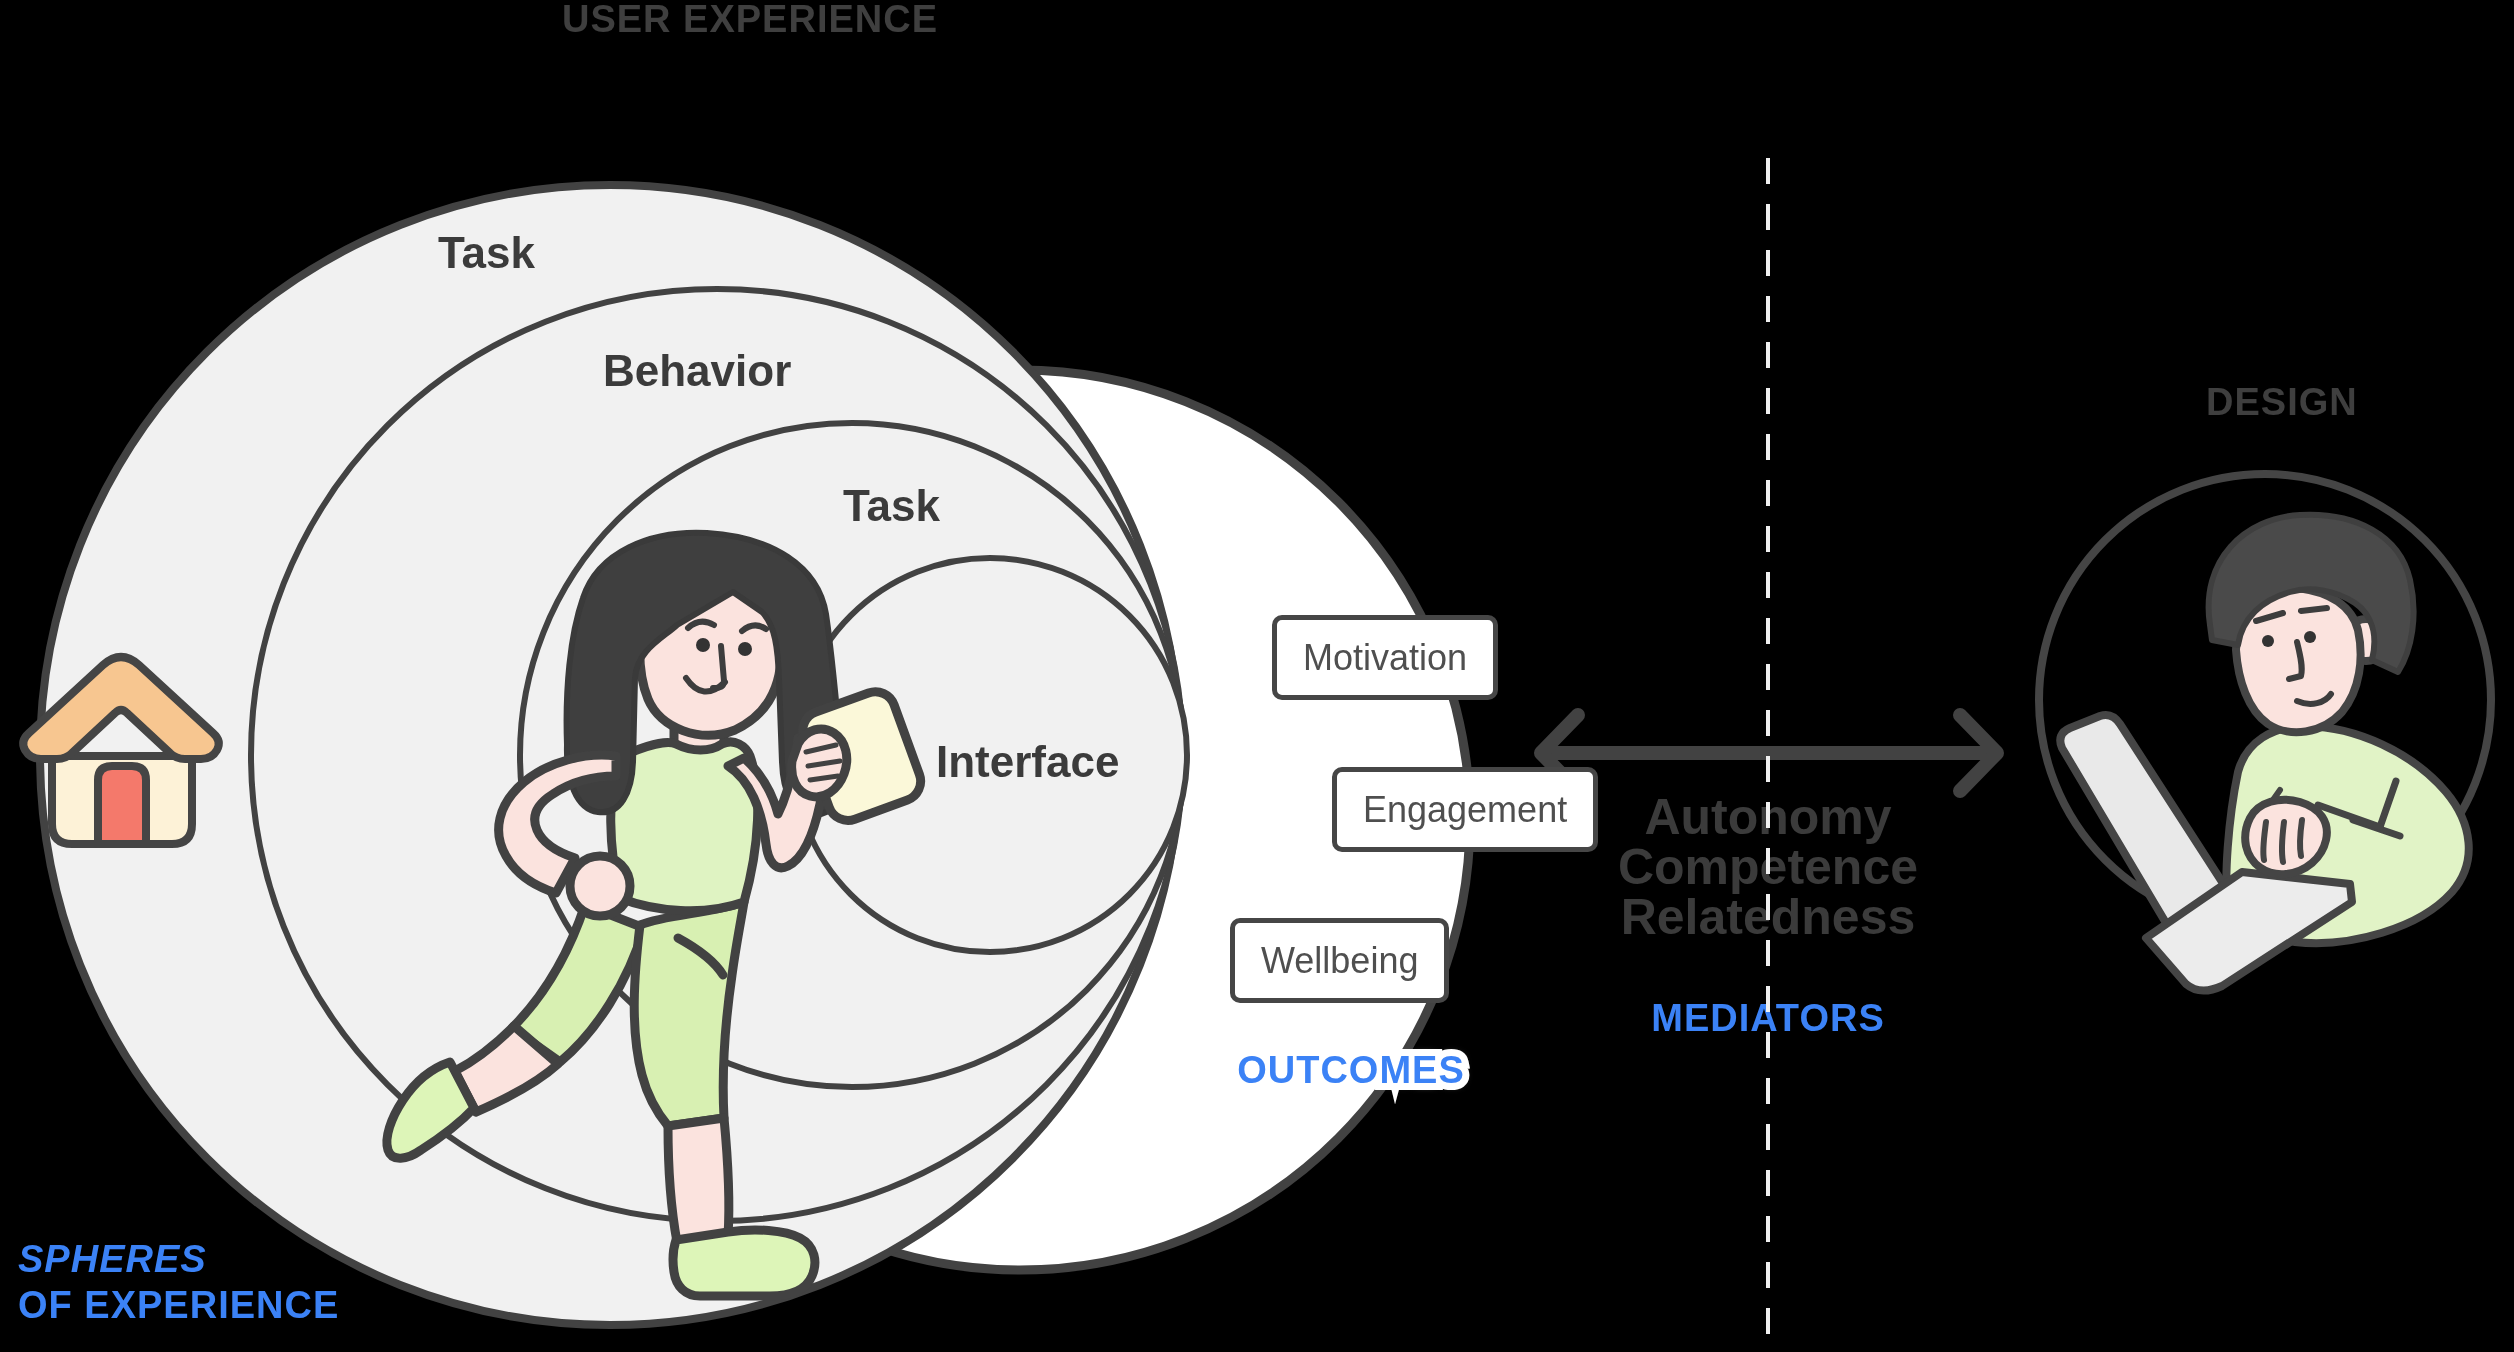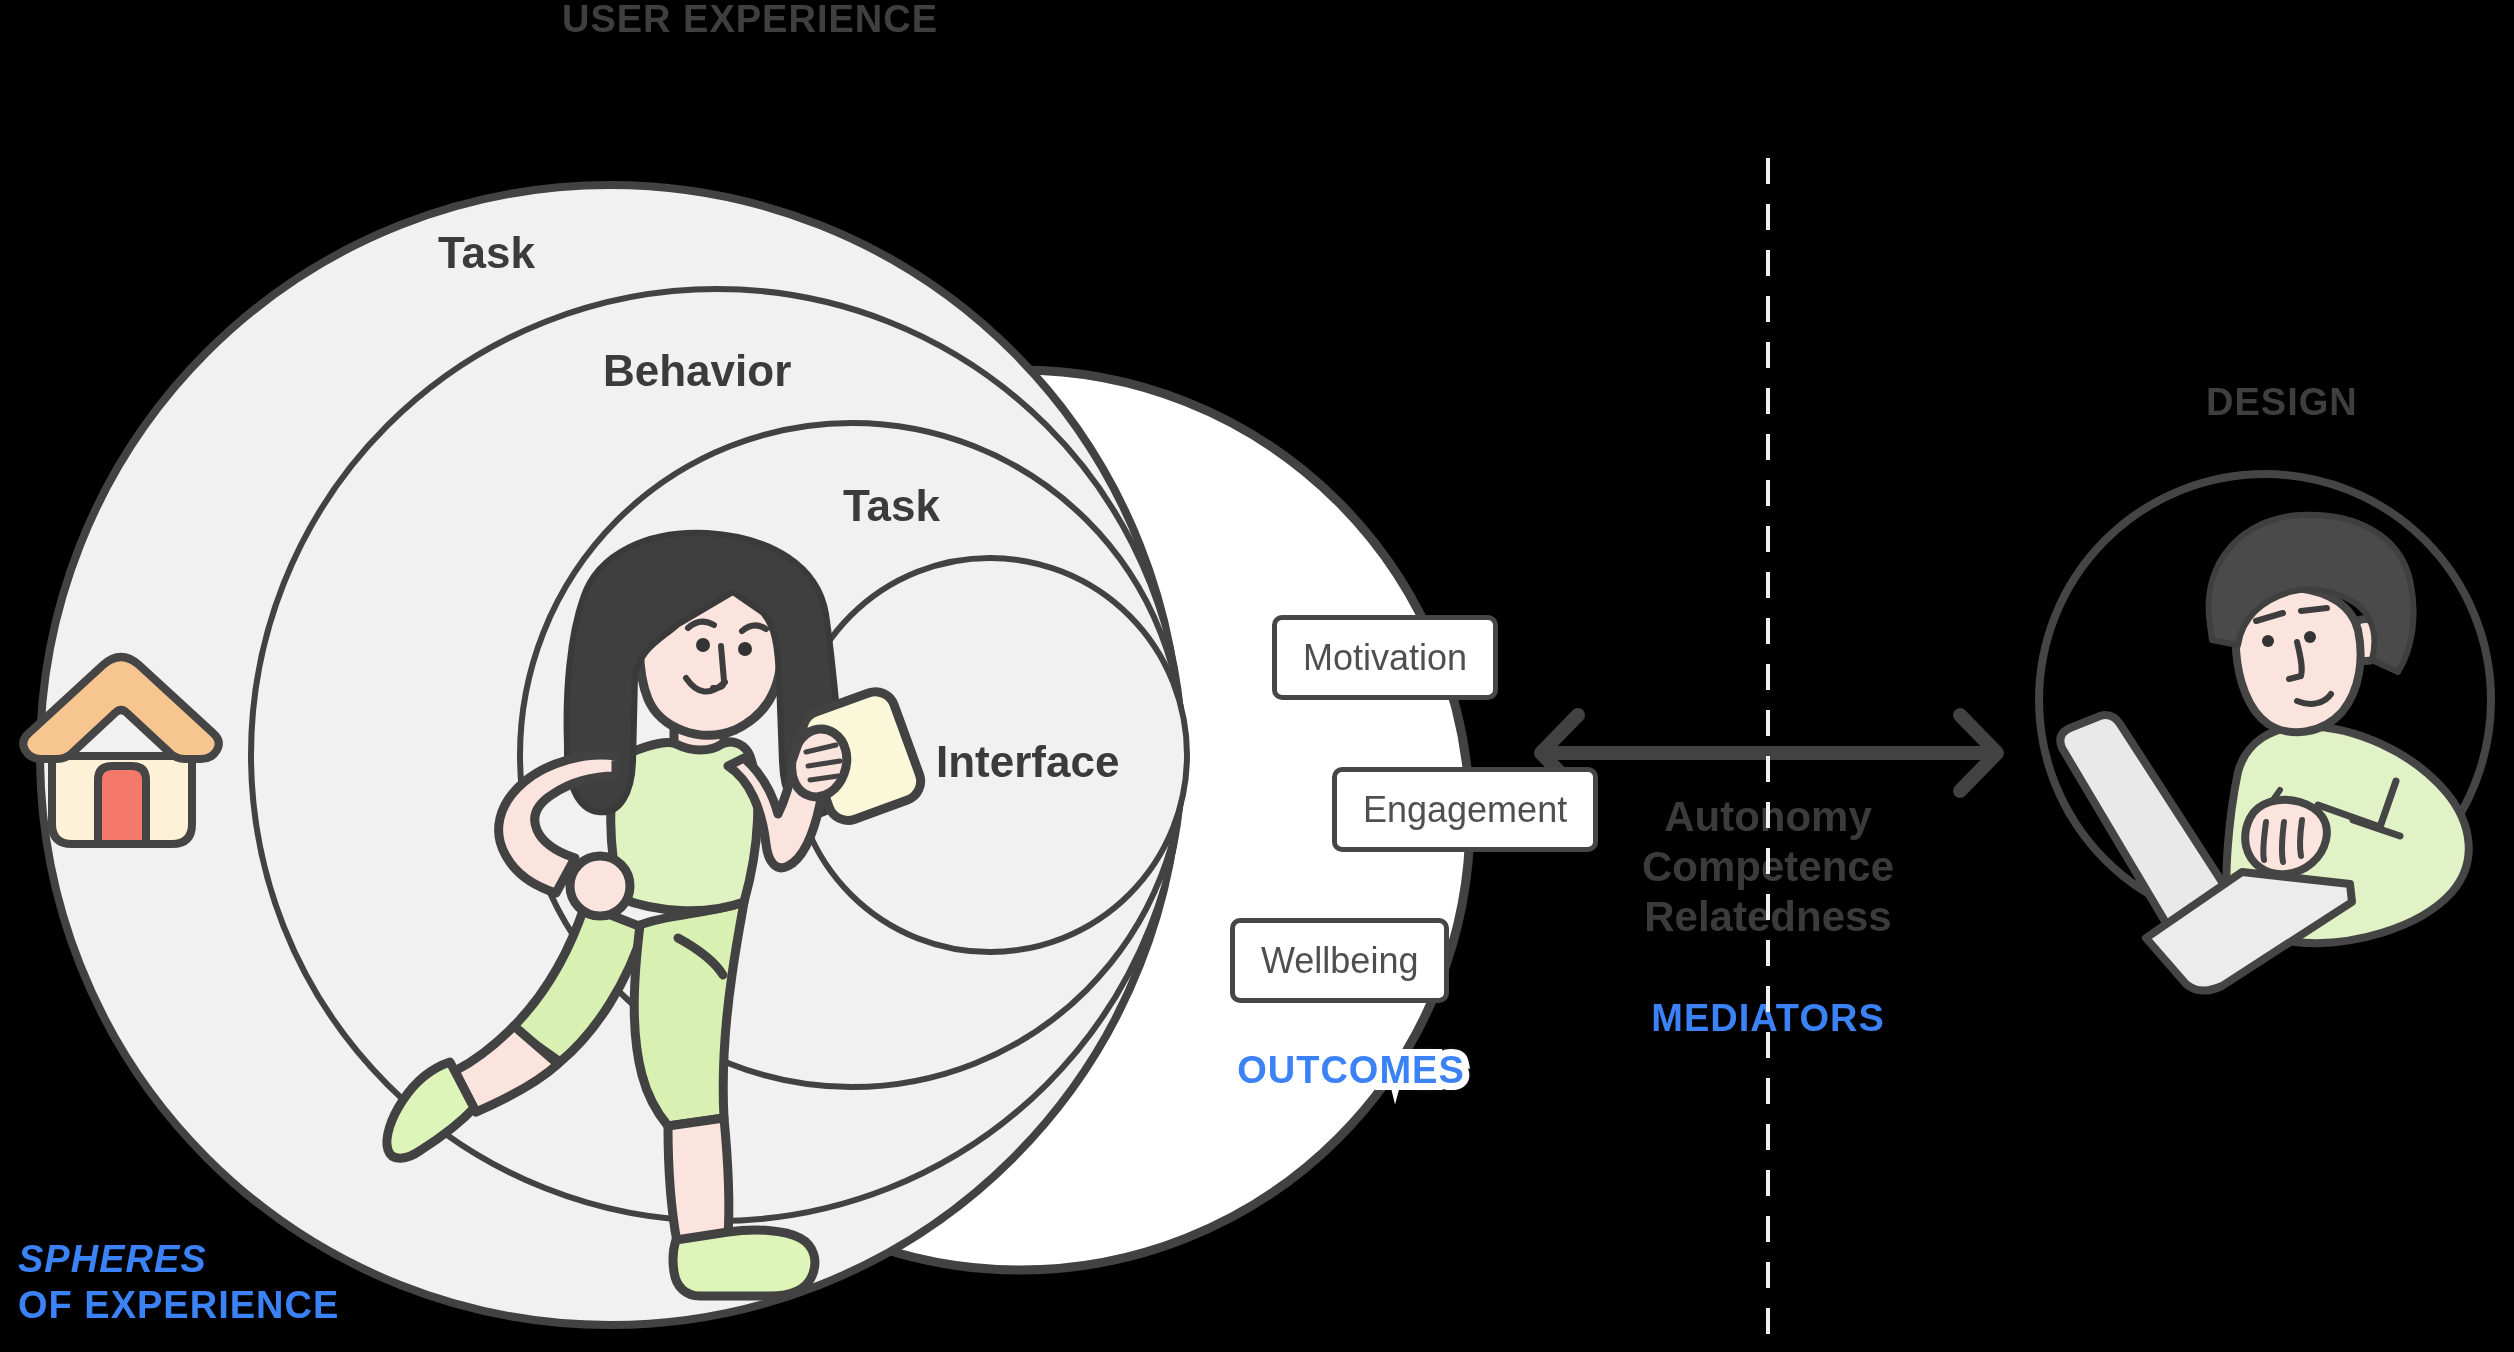--- a/index.html
+++ b/index.html
@@ -39,21 +39,21 @@
 
   .outcomes-label{left:1201px;top:1049px;width:300px;text-align:center;}
   .outcomes-label .halo{
     position:absolute;left:0;right:0;top:0;
     -webkit-text-stroke:14px #ffffff;
     text-shadow:0 0 6px #fff,0 0 10px #fff;
   }
   .outcomes-label .fg{position:relative;}
 
   .mediators-block{left:1568px;top:792px;width:400px;text-align:center;
-    font-weight:bold;font-size:42px;line-height:50px;color:#3b3b3b;}
+    font-weight:bold;font-size:50px;line-height:50px;color:#3b3b3b;}
   .mediators-title{left:1568px;top:997px;width:400px;text-align:center;}
 </style>
 </head>
 <body>
 
 <div class="stage">
 
   <svg class="layer-svg" width="2514" height="1352" viewBox="0 0 2514 1352">
 
     <circle cx="1020" cy="820" r="450" fill="#ffffff" stroke="#424242" stroke-width="9"></circle>

